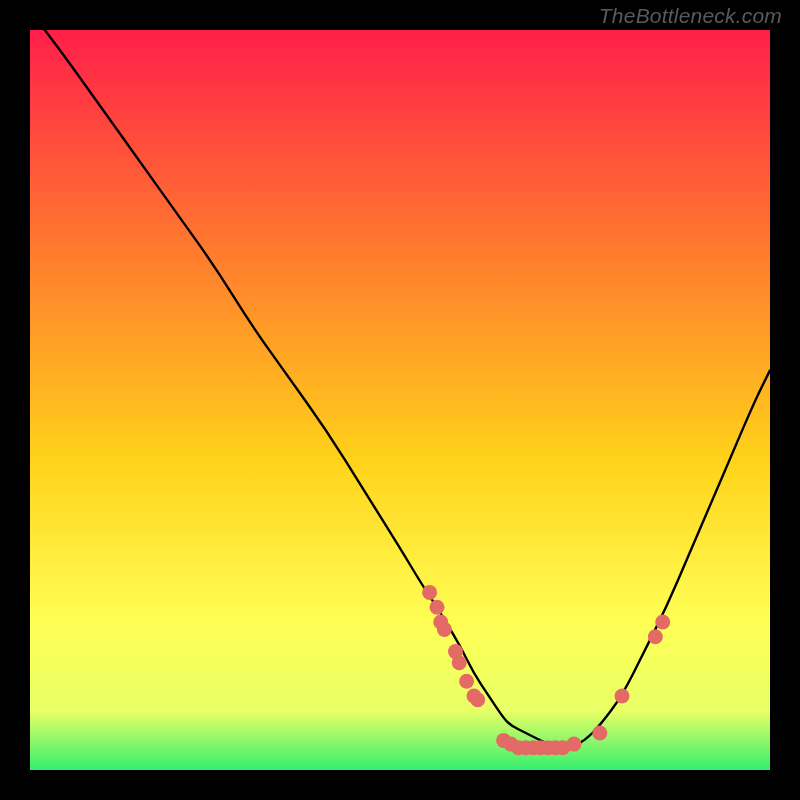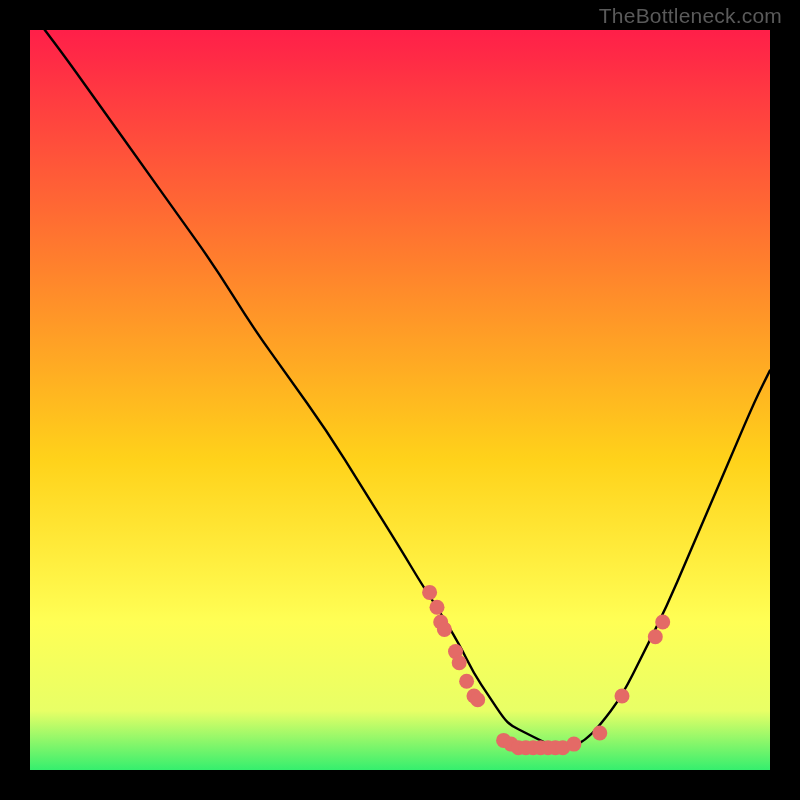--- a/index.html
+++ b/index.html
@@ -8,20 +8,21 @@
     width: 800px;
     height: 800px;
     background: #000;
     font-family: Arial, Helvetica, sans-serif;
     overflow: hidden;
   }
   .stage {
     position: relative;
     width: 800px;
     height: 800px;
+    font-style: italic;
   }
   .watermark {
     position: absolute;
     top: 4px;
     right: 18px;
     color: #5a5a5a;
     font-size: 21px;
     font-weight: 500;
     letter-spacing: 0.2px;
     user-select: none;

